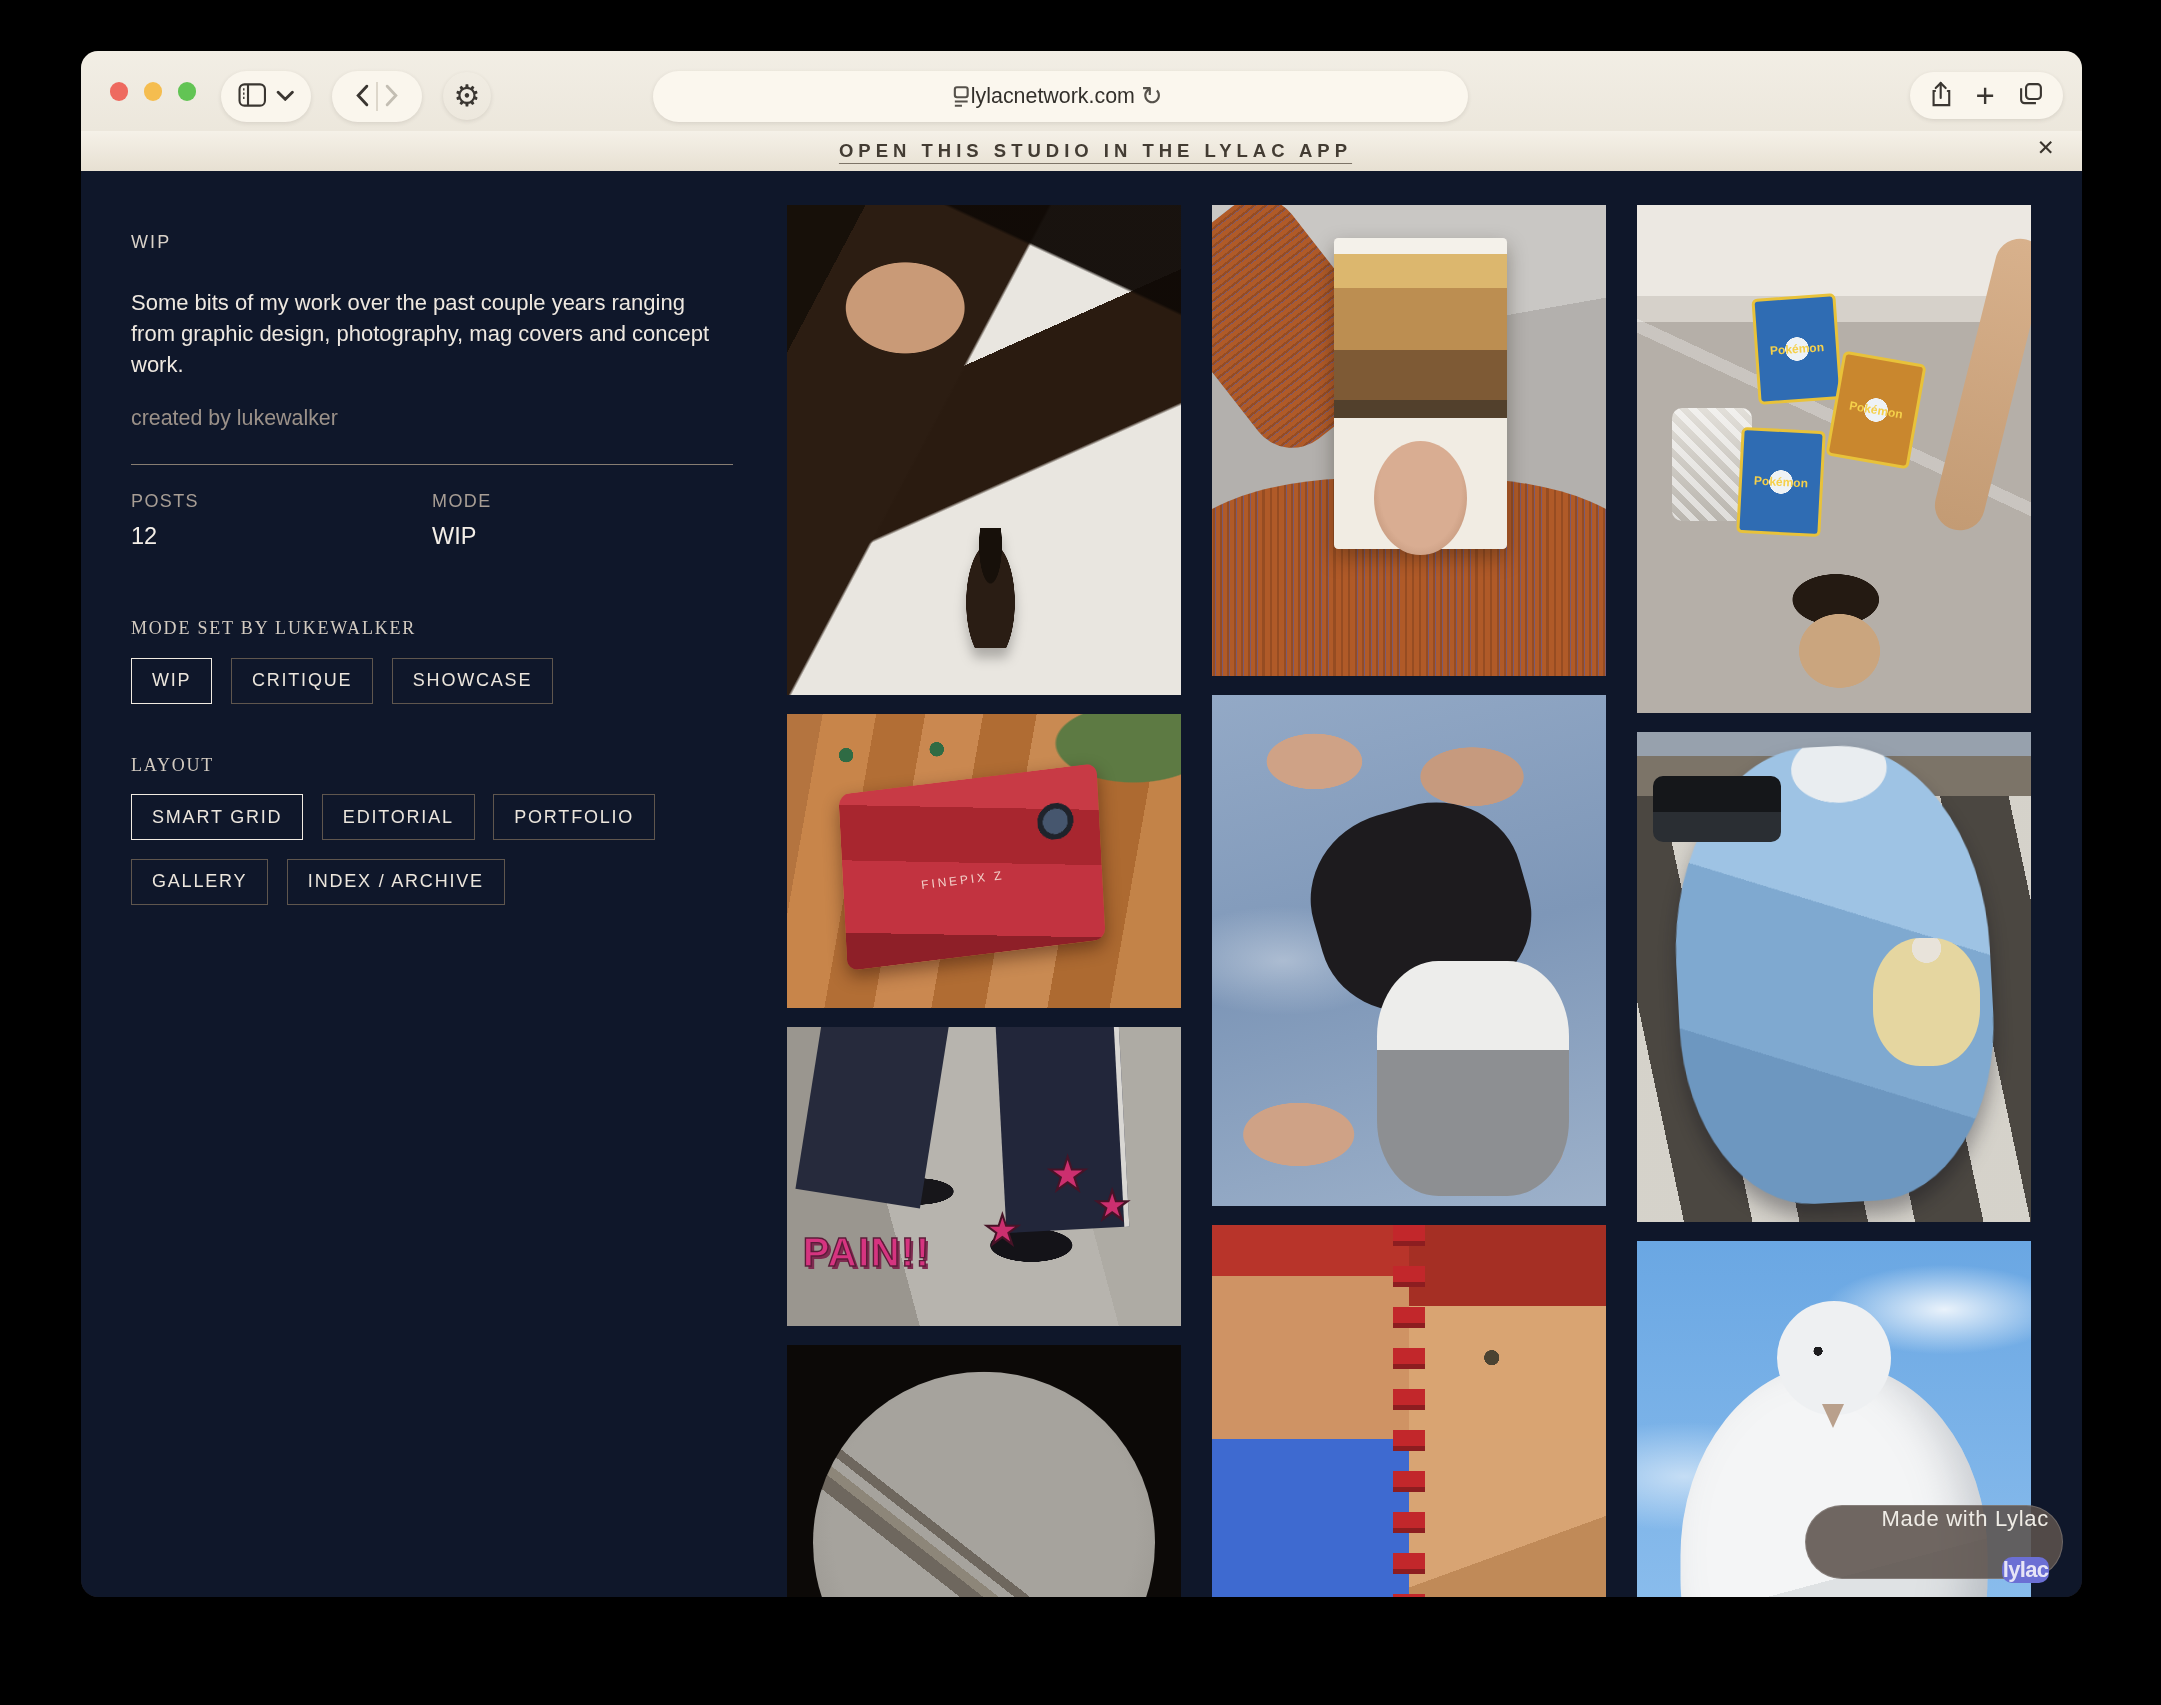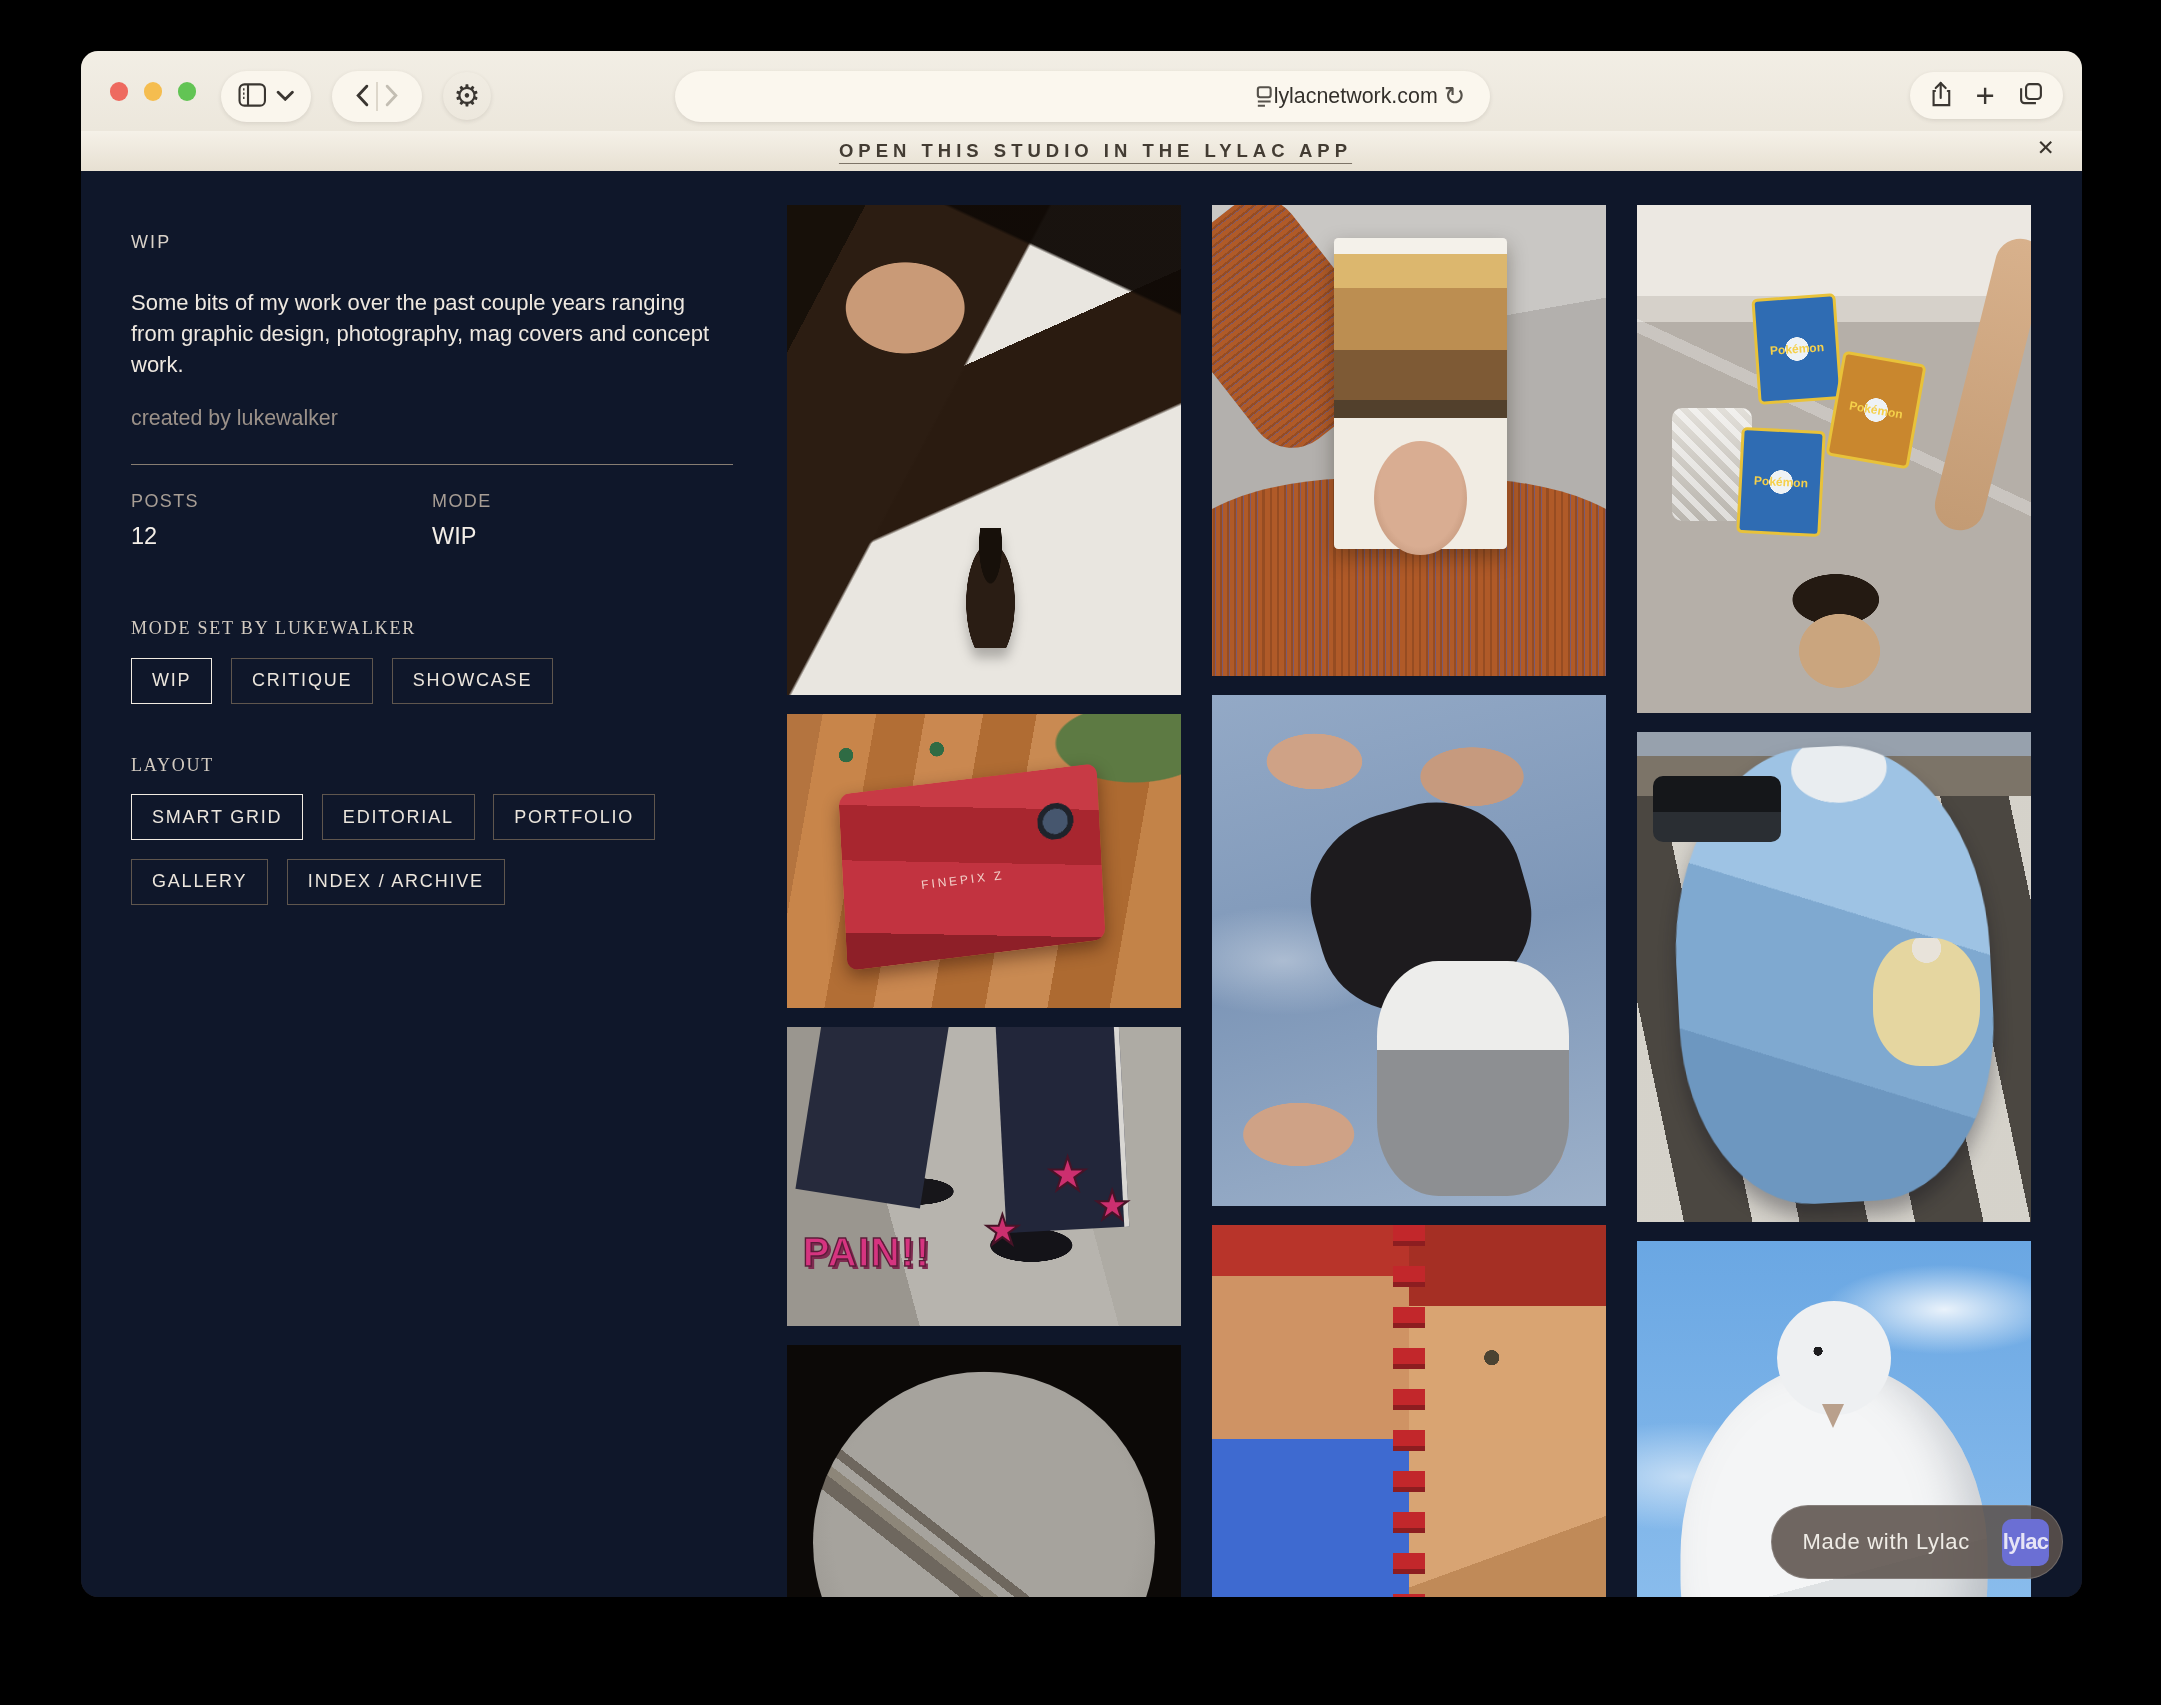--- a/index.html
+++ b/index.html
@@ -13,21 +13,21 @@
   .toolbar{position:relative;height:80px;background:linear-gradient(to bottom,#f2eee5,#ece7dc);}
   .traffic{position:absolute;left:28.5px;top:31px;display:flex;gap:15.7px;}
   .light{width:18.5px;height:18.5px;border-radius:50%;border:none;padding:0;}
   .pill{position:absolute;background:#faf6ed;border-radius:26px;box-shadow:0 1.4px 4.3px rgba(60,50,40,.12);display:flex;align-items:center;justify-content:center;}
   .pill-toggle{left:140px;top:20px;width:90px;height:51px;gap:10px;}
   .pill-nav{left:251px;top:20px;width:90px;height:51px;}
   .btn-gear{left:362px;top:21.4px;width:48px;height:48px;border-radius:50%;font-size:30px;color:#3a3631;line-height:1;}
   .tb-btn{background:none;border:none;padding:0;display:flex;align-items:center;justify-content:center;color:#3a3631;cursor:pointer;}
   .nav-sep{width:1.4px;height:28.5px;background:#ddd7cb;margin:0 7.1px;}
   .fwd{color:#c3beb3;}
-  .urlbar{left:594px;top:20px;width:815px;height:51px;justify-content:flex-end;padding:0 18.5px;background:#fbf7ee;}
+  .urlbar{left:572px;top:20px;width:815px;height:51px;justify-content:center;padding:0 18.5px;background:#fbf7ee;}
   .url-text{font-size:21.4px;color:#33302b;}
   .url-ico{color:#56524b;display:flex;align-items:center;}
   .reload{font-size:26px;color:#56524b;background:none;border:none;}
   .pill-right{left:1829px;top:21.4px;width:153px;height:47px;gap:24px;border-radius:23.5px;}
   .plus{font-size:33px;font-weight:400;color:#3a3631;line-height:0;}
 
   
   .banner{position:relative;height:40px;background:linear-gradient(to bottom,#f5f1e8,#e7e0d2);display:flex;align-items:center;justify-content:center;}
   .banner-link{font-size:18.5px;font-weight:600;letter-spacing:5px;color:#433c33;text-decoration:underline;text-underline-offset:6.4px;text-decoration-thickness:1.4px;text-decoration-color:#7d7468;cursor:pointer;margin-left:28px;}
   .banner-close{position:absolute;right:21.4px;top:2.9px;background:none;border:none;font-size:21.4px;color:#3a342d;}
@@ -160,21 +160,21 @@
   
   .t-j{height:428px;background:
     radial-gradient(ellipse 171px 64px at 78% 16%,rgba(255,255,255,.85),rgba(0,0,0,0) 70%),
     radial-gradient(ellipse 200px 78px at 12% 55%,rgba(255,255,255,.55),rgba(0,0,0,0) 70%),
     linear-gradient(to bottom,#6aa7e3,#8fc0ee);}
   .t-j::before{content:"";position:absolute;left:50%;top:60%;width:307px;height:385px;transform:translate(-50%,-35%);border-radius:50% 50% 44% 44%;background:linear-gradient(165deg,#f4f5f6 0 55%,#dfe2e4 55% 80%,#cdd1d4 80%);box-shadow:inset -21.4px -14.3px 43px rgba(120,130,140,.35);}
   .t-j::after{content:"";position:absolute;left:50%;top:14%;width:114px;height:114px;transform:translate(-50%,0);border-radius:50%;background:radial-gradient(circle 9.3px at 36% 44%,#1c1c1e 0 48%,rgba(0,0,0,0) 50%),#eef0f2;}
   .t-j .beak{left:47%;top:38%;width:0;height:0;border-left:11.4px solid rgba(0,0,0,0);border-right:11.4px solid rgba(0,0,0,0);border-top:24px solid #b9a08c;z-index:2;}
 
   
-  .lylac-badge{position:absolute;right:19px;bottom:18px;height:74px;min-width:258px;border-radius:37px;background:rgba(92,82,76,.88);border:1.4px solid rgba(255,255,255,.16);display:flex;align-items:center;gap:32px;padding:0 13px 0 31px;z-index:5;cursor:pointer;}
+  .lylac-badge{position:absolute;right:19px;bottom:18px;height:74px;min-width:258px;border-radius:37px;background:rgba(92,82,76,.88);border:1.4px solid rgba(255,255,255,.16);display:flex;align-items:flex-end;gap:25px;padding:0 13px 0 31px;z-index:5;cursor:pointer;flex-direction:column;}
   .mwl-text{font-size:22px;color:#efece6;letter-spacing:0.7px;}
   .lylac-logo{width:47px;height:47px;border-radius:10px;background:#6b6fd4;color:#e6e4f6;font-size:22px;font-weight:700;display:flex;align-items:center;justify-content:center;letter-spacing:-0.7px;}
 </style>
 </head>
 <body>
 
 <div class="screen">
   <div class="window">
 
     <div class="toolbar">

